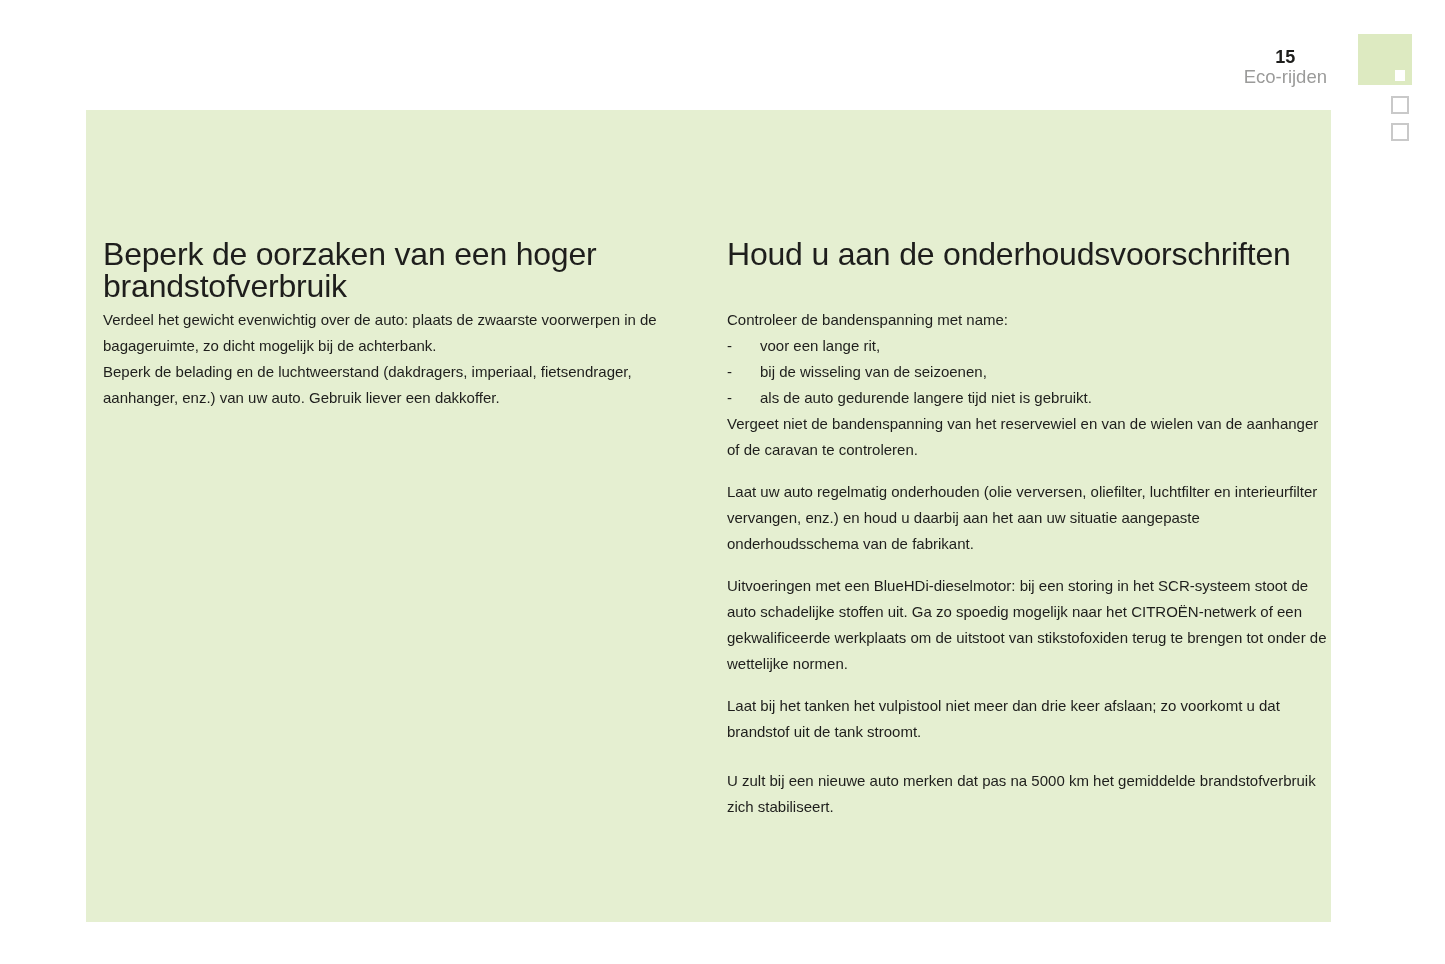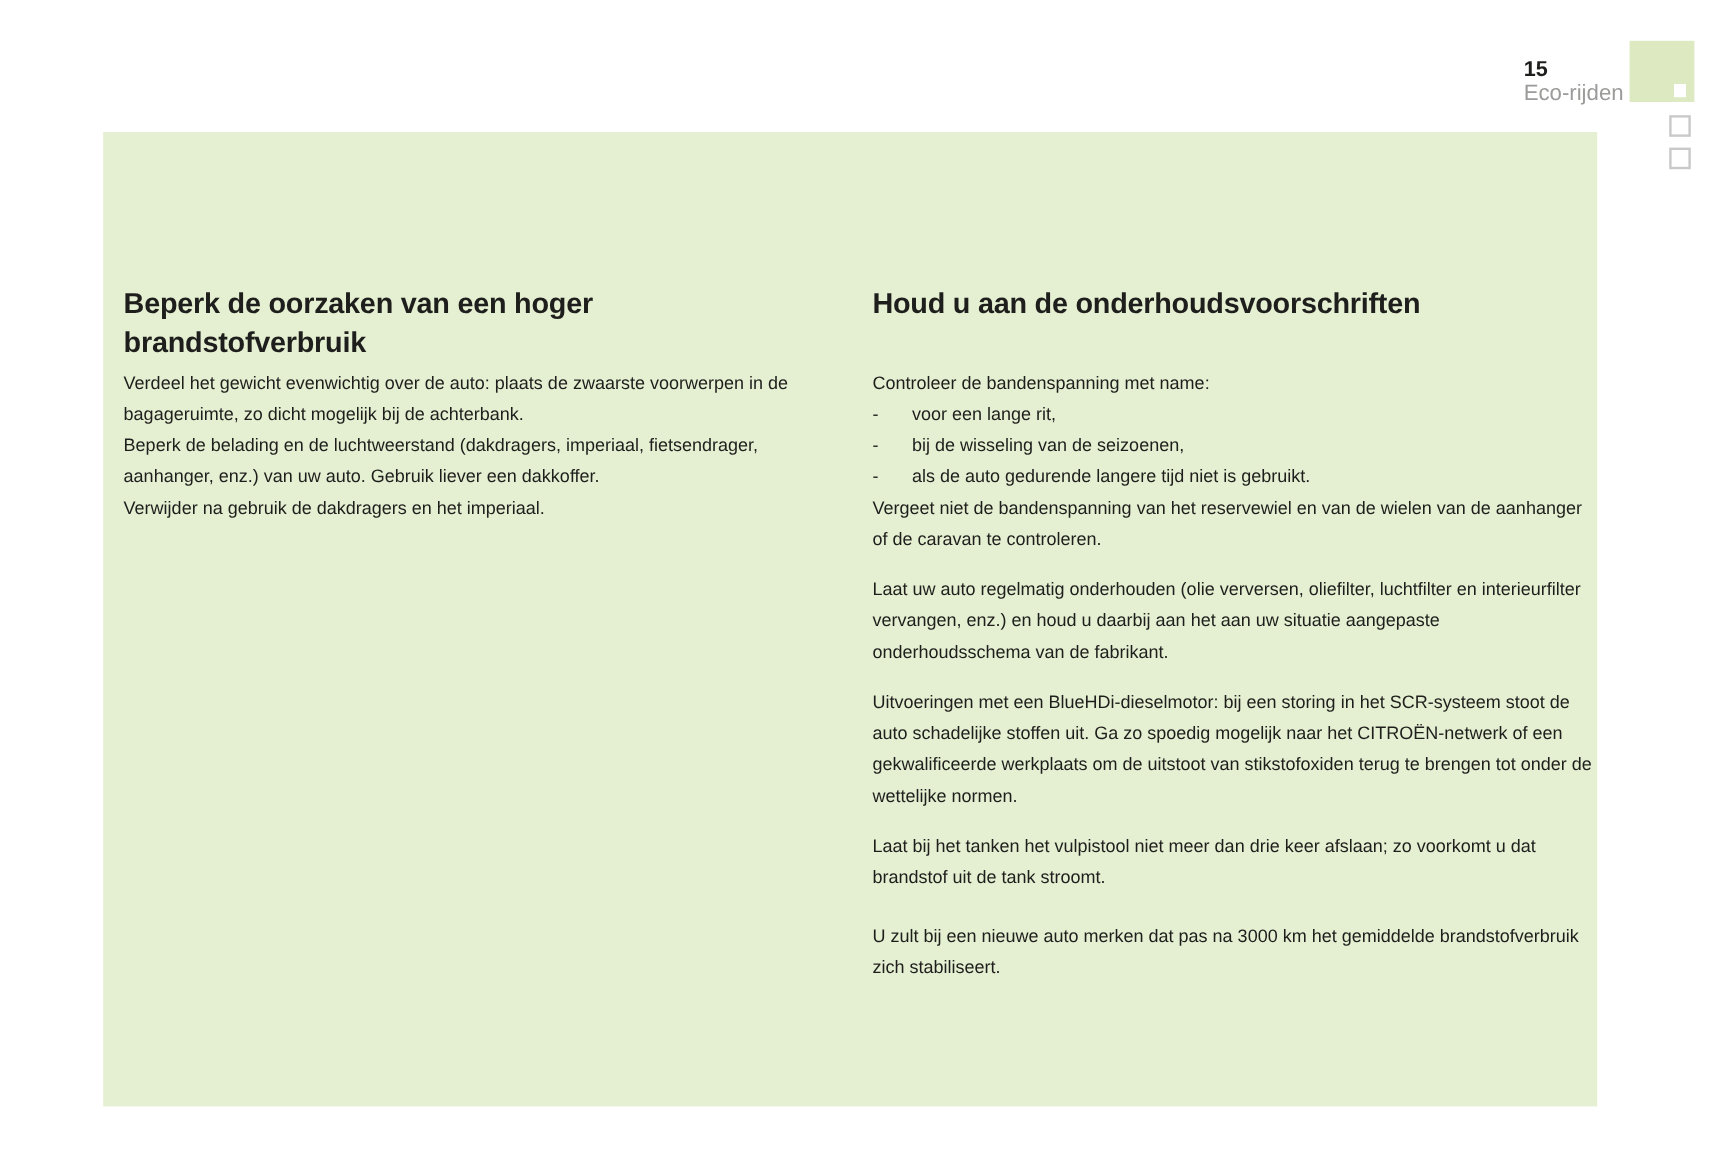--- a/index.html
+++ b/index.html
@@ -16,22 +16,22 @@
     position:relative;
     width:1445px; height:964px;
     background:var(--page-bg);
     overflow:hidden;
     font-family:"Liberation Sans", sans-serif;
   }
 
   
   .page-header-text {
     position:absolute;
-    top:48px; right:92px;
-    text-align:left;
+    top:48px; right:118px;
+    text-align:center;
   }
   .page-number {
     font-size:18px; font-weight:bold;
     color:var(--text);
     line-height:19px;
   }
   .section-title {
     font-size:18.5px;
     color:var(--muted-gray);
     line-height:20px;
@@ -71,23 +71,23 @@
   }
   .col {
     position:absolute;
     top:128px;
     color:var(--text);
   }
   .col.left  { left:17px;  width:578px; }
   .col.right { left:641px; width:600px; }
 
   .col-heading {
-    font-size:24px;
+    font-size:32px;
     line-height:32px;
-    font-weight:bold;
+    font-weight:normal;
     letter-spacing:-0.2px;
     min-height:64px;
     margin-bottom:5px;
     color:var(--text);
   }
   .body-text {
     font-size:15px;
     line-height:26px;
   }
   .sentence { display:block; }
@@ -117,21 +117,20 @@
     <div class="tab-outline second"></div>
   </div>
 
   <div class="panel">
 
     <section class="col left">
       <h1 class="col-heading">Beperk de oorzaken van een hoger brandstofverbruik</h1>
       <div class="body-text">
         <span class="sentence">Verdeel het gewicht evenwichtig over de auto: plaats de zwaarste voorwerpen in de bagageruimte, zo dicht mogelijk bij de achterbank.</span>
         <span class="sentence">Beperk de belading en de luchtweerstand (dakdragers, imperiaal, fietsendrager, aanhanger, enz.) van uw auto. Gebruik liever een dakkoffer.</span>
-        <span class="sentence">Verwijder na gebruik de dakdragers en het imperiaal.</span>
       </div>
     </section>
 
     <section class="col right">
       <h1 class="col-heading">Houd u aan de onderhoudsvoorschriften</h1>
       <div class="body-text">
 
         <span class="sentence">Controleer de bandenspanning met name:</span>
 
         <div class="list-row">
@@ -145,19 +144,19 @@
         <div class="list-row">
           <span class="list-dash">-</span>
           <span class="list-text">als de auto gedurende langere tijd niet is gebruikt.</span>
         </div>
 
         <span class="sentence">Vergeet niet de bandenspanning van het reservewiel en van de wielen van de aanhanger of de caravan te controleren.</span>
 
         <p class="para">Laat uw auto regelmatig onderhouden (olie verversen, oliefilter, luchtfilter en interieurfilter vervangen, enz.) en houd u daarbij aan het aan uw situatie aangepaste onderhoudsschema van de fabrikant.</p>
         <p class="para">Uitvoeringen met een BlueHDi-dieselmotor: bij een storing in het SCR-systeem stoot de auto schadelijke stoffen uit. Ga zo spoedig mogelijk naar het CITROËN-netwerk of een gekwalificeerde werkplaats om de uitstoot van stikstofoxiden terug te brengen tot onder de wettelijke normen.</p>
         <p class="para">Laat bij het tanken het vulpistool niet meer dan drie keer afslaan; zo voorkomt u dat brandstof uit de tank stroomt.</p>
-        <p class="para wide-gap">U zult bij een nieuwe auto merken dat pas na 3000 km het gemiddelde brandstofverbruik zich stabiliseert.</p>
+        <p class="para wide-gap">U zult bij een nieuwe auto merken dat pas na 5000 km het gemiddelde brandstofverbruik zich stabiliseert.</p>
 
       </div>
     </section>
 
   </div>
 </div>
 
 </body></html>

